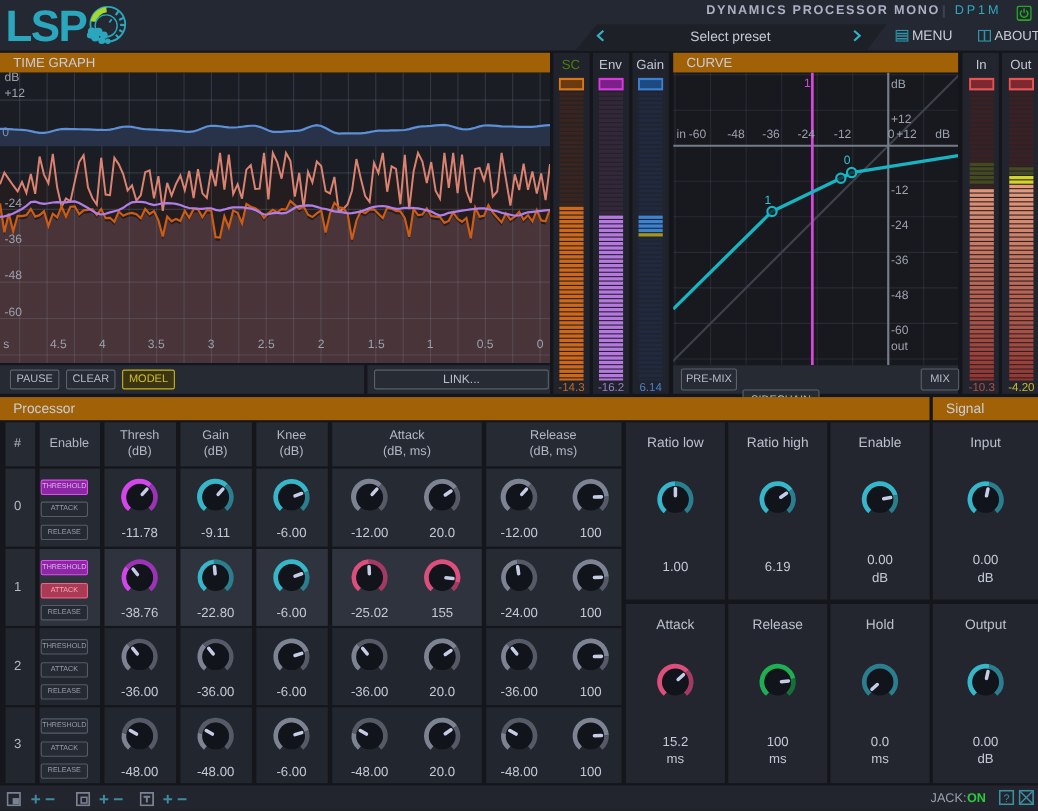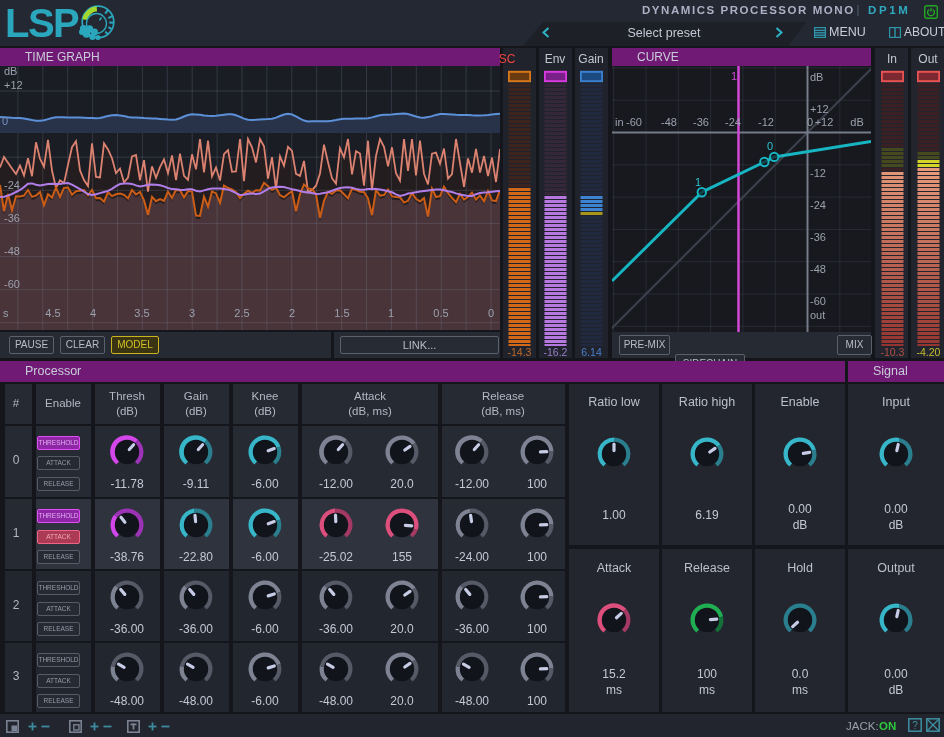--- a/index.html
+++ b/index.html
@@ -1,17 +1,17 @@
 <!DOCTYPE html>
 <html><head><meta charset="utf-8"><style>
 *{margin:0;padding:0;box-sizing:border-box}
 html,body{width:944px;height:737px;background:#14161b;overflow:hidden;
 font-family:"Liberation Sans",sans-serif;}
 .abs{position:absolute}
-.hdr{position:absolute;background:#701a75;color:#c9cdd8;font-size:12px;line-height:18px;padding-left:25px}
+.hdr{position:absolute;background:#a16207;color:#c9cdd8;font-size:12px;line-height:18px;padding-left:12px}
 .lbl{position:absolute;color:#9ba1ad;font-size:11px;white-space:nowrap}
 .c{transform:translateX(-50%)}
 .btn{position:absolute;border:1px solid #5a606c;color:#b7bdc9;font-size:10px;
 text-align:center;background:#272b33;border-radius:2px}
 </style></head><body>
 
 <div class="abs" style="left:0;top:0;width:944px;height:46px;background:#242832"></div>
 <svg class="abs" style="left:0;top:0" width="944" height="46">
     <polygon points="543,22 806,22 788,46 523,46" fill="#1d2027"></polygon>
   </svg>
@@ -35,21 +35,21 @@
         <circle cx="82" cy="32" r="3"></circle>
 <circle cx="92.5" cy="36.8" r="3.2"></circle>
         <circle cx="98" cy="37.5" r="2.5"></circle>
 <circle cx="89.5" cy="29" r="3.7"></circle>
         <circle cx="94.5" cy="32" r="3.4"></circle>
 </g>
     </g>
   </svg>
 <div class="abs" style="left:642px;top:4px;width:240px;height:14px;white-space:nowrap;color:#abb1c5;font-size:11.5px;font-weight:bold;letter-spacing:1.55px;line-height:13px">DYNAMICS PROCESSOR MONO</div>
 <div class="abs" style="left:857px;top:5px;width:2px;height:11px;background:#3a414f"></div>
-<div class="abs" style="left:868px;top:4px;color:#2fa9c0;font-size:11.5px;font-weight:bold;letter-spacing:2.6px;line-height:13px">DP1M</div>
+<div class="abs" style="left:868px;top:4px;color:#2fa9c0;font-size:11.5px;font-weight:normal;letter-spacing:2.6px;line-height:13px">DP1M</div>
 <svg class="abs" style="left:924px;top:5px" width="14" height="14">
 <rect x="0.7" y="0.7" width="12.6" height="12.6" rx="2" fill="none" stroke="#22a822" stroke-width="1.4"></rect>
 <path d="M 5.0 4.6 A 3.4 3.4 0 1 0 9.0 4.6" fill="none" stroke="#22a822" stroke-width="1.4"></path>
 <line x1="7" y1="2.8" x2="7" y2="6.6" stroke="#22a822" stroke-width="1.4"></line>
   </svg>
 <svg class="abs" style="left:542px;top:27px" width="8" height="11">
 <polyline points="6.5,1 1.5,5.5 6.5,10" fill="none" stroke="#2fb3c6" stroke-width="2"></polyline>
   </svg>
 <div class="abs c" style="left:664px;top:26px;color:#c3c9d4;font-size:12.5px">Select preset</div>
 <svg class="abs" style="left:775px;top:27px" width="8" height="11">
@@ -126,21 +126,21 @@
 <div class="lbl c" style="left:142px;top:307px">3.5</div>
 <div class="lbl c" style="left:93px;top:307px">4</div>
 <div class="lbl c" style="left:53px;top:307px">4.5</div>
 <div class="abs" style="left:0;top:332px;width:331px;height:26px;background:#262a32"></div>
 <div class="abs" style="left:334px;top:332px;width:166px;height:26px;background:#262a32"></div>
 <div class="btn" style="left:9px;top:336px;width:45px;height:18px;line-height:16px">PAUSE</div>
 <div class="btn" style="left:60px;top:336px;width:45px;height:18px;line-height:16px">CLEAR</div>
 <div class="btn" style="left:111px;top:336px;width:48px;height:18px;line-height:16px;border-color:#c8b41e;color:#d3c02a;background:#3a3412">MODEL</div>
 <div class="btn" style="left:340px;top:336px;width:159px;height:18px;line-height:16px;font-size:11px">LINK...</div>
 <div class="abs" style="left:503px;top:48px;width:33px;height:310px;background:#20232b"></div>
-<div class="abs c" style="left:507px;top:52px;color:#ef4444;font-size:12px">SC</div>
+<div class="abs c" style="left:519px;top:52px;color:#4d7c0f;font-size:12px">SC</div>
 <div class="abs" style="left:539px;top:48px;width:33px;height:310px;background:#20232b"></div>
 <div class="abs c" style="left:555px;top:52px;color:#c2c7d2;font-size:12px">Env</div>
 <div class="abs" style="left:575px;top:48px;width:33px;height:310px;background:#20232b"></div>
 <div class="abs c" style="left:591px;top:52px;color:#c2c7d2;font-size:12px">Gain</div>
 <svg class="abs" style="left:508px;top:70px" width="23" height="276">
     <rect x="0.8" y="1.8" width="21.4" height="9.4" fill="#6b3a10" stroke="#d87818" stroke-width="2"></rect>
     <g transform="translate(0.5,0)">
       <rect x="0" y="14" width="22" height="3" fill="#3b241d"></rect>
       <rect x="0" y="18" width="22" height="3" fill="#3b241d"></rect>
       <rect x="0" y="22" width="22" height="3" fill="#3b241d"></rect>

